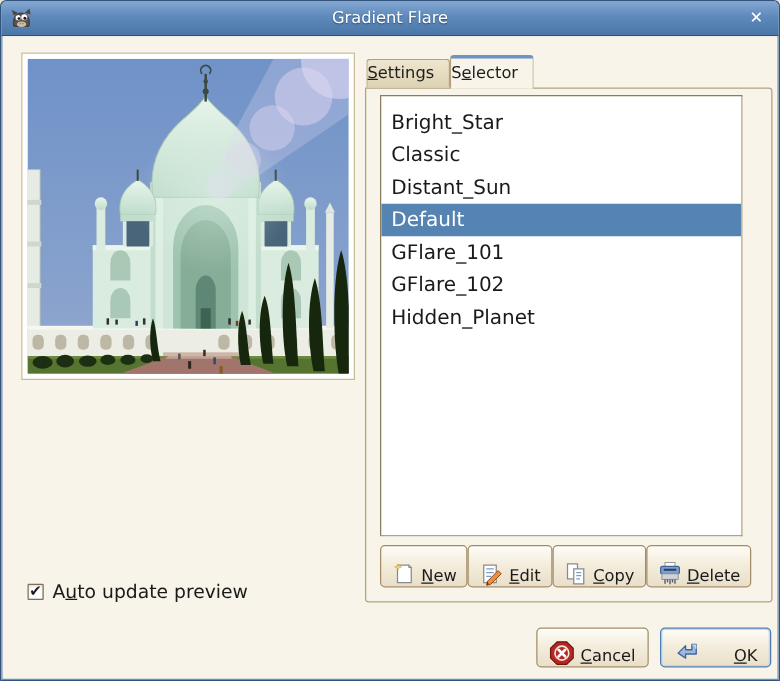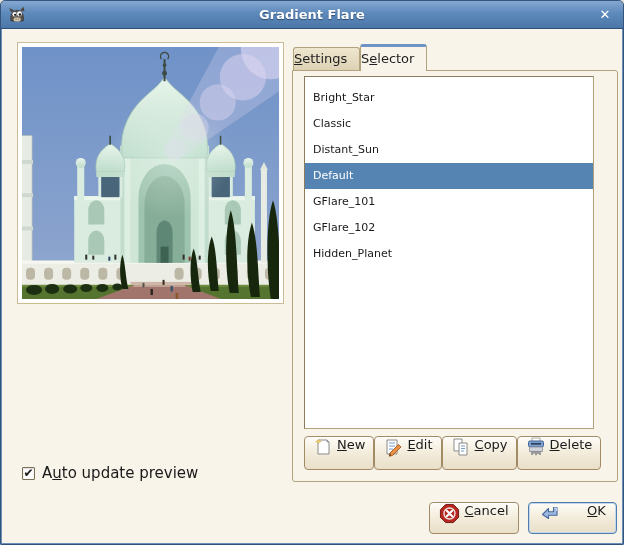--- a/index.html
+++ b/index.html
@@ -15,21 +15,21 @@
   
   #titlebar {
     position:absolute; left:0; top:0; width:100%; height:28px;
     background:linear-gradient(#85a8d2 0%, #5d89bb 45%, #4a76a8 100%);
     border-bottom:1px solid #30517a;
     border-radius:4px 4px 0 0;
   }
   #title-text {
     position:absolute; left:0; top:0; width:100%; height:28px;
     text-align:center; line-height:27px;
-    color:#ffffff; font-weight:bold; font-size:13px;
+    color:#ffffff; font-weight:normal; font-size:13px;
     text-shadow:0 1px 1px rgba(20,40,70,.6);
   }
   #wilber { position:absolute; left:7px; top:5px; width:18px; height:18px; }
   #close-btn {
     position:absolute; right:9px; top:4px; width:18px; height:20px;
     color:#ffffff; font-size:13px; font-weight:bold; text-align:center; line-height:20px;
     cursor:pointer;
   }
   
   #preview-frame {
@@ -67,25 +67,25 @@
     z-index:3;
   }
   .mn { text-decoration:underline; }
   
   #flare-list {
     position:absolute; left:303px; top:75px; width:290px; height:353px;
     background:#ffffff;
     border:1px solid; border-color:#8a7c5c #b3a37d #b3a37d #8a7c5c;
     padding-top:8px; overflow:hidden;
   }
-  .list-row { height:26px; line-height:26px; padding-left:8px; font-size:11px; color:#1a1a1a; cursor:pointer; }
+  .list-row { height:26px; line-height:26px; padding-left:8px; font-size:16px; color:#1a1a1a; cursor:pointer; }
   .list-row.selected { background:#5584b2; color:#ffffff; }
   
   .btn {
-    display:inline-flex; align-items:flex-start; justify-content:center;
+    display:inline-flex; align-items:flex-end; justify-content:center;
     background:linear-gradient(#fefcf7 0%, #f3ecdb 50%, #e9dfc9 100%);
     border:1px solid #a28c65; border-radius:4px;
     box-shadow:inset 0 1px 0 #ffffff;
     font-size:13px; color:#1a1a1a; cursor:pointer;
   }
   .btn svg { margin-right:4px; flex:0 0 auto; }
   #action-row {
     position:absolute; left:303px; top:435px; width:290px; height:35px;
     display:flex; justify-content:space-between;
   }

